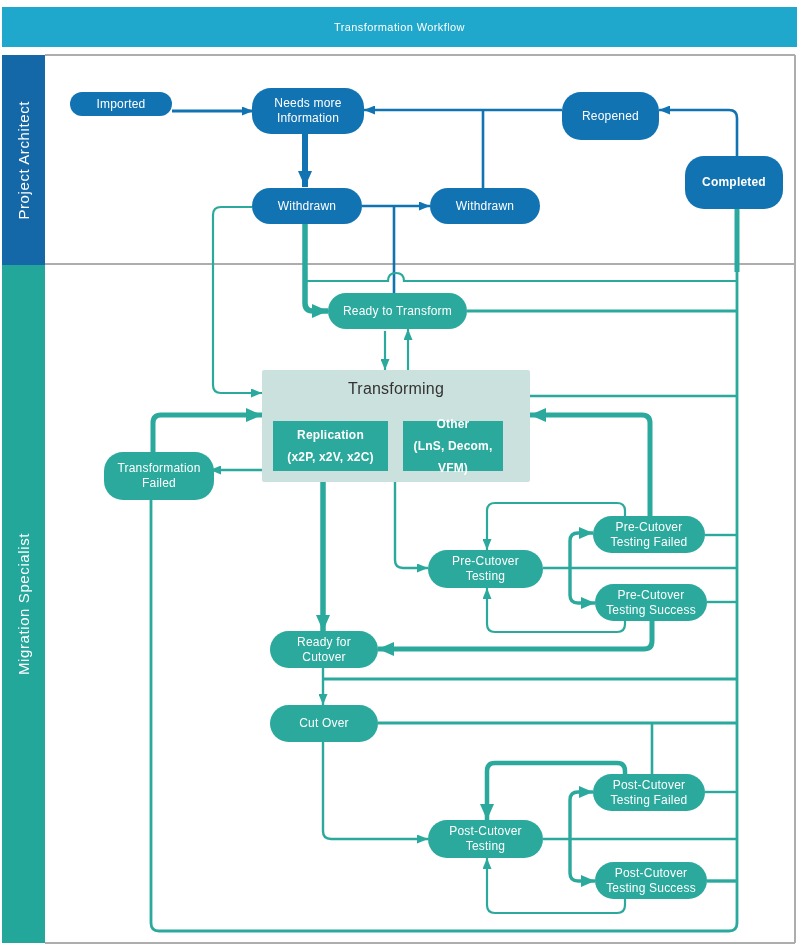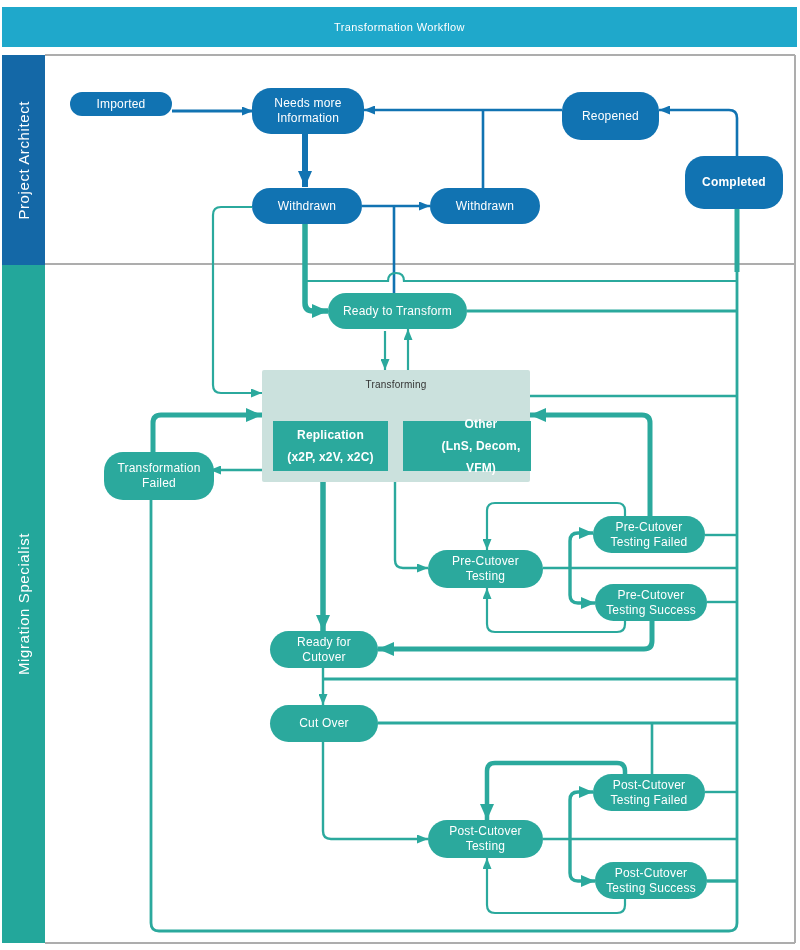--- a/index.html
+++ b/index.html
@@ -26,21 +26,21 @@
   #edges{position:absolute;left:0;top:0;}
   #edges path{fill:none;}
   .node{
     position:absolute;display:flex;align-items:center;justify-content:center;
     text-align:center;color:#fff;font-size:12px;line-height:1.25;
     white-space:pre-line;letter-spacing:.2px;
   }
   .pill-blue{background:var(--blueNode,#1173B2);border-radius:19px;}
   .pill-teal{background:var(--teal,#2BA99D);border-radius:19px;}
   .group{background:var(--lightBox,#CBE1DD);border-radius:2px;display:block;}
-  .group-title{margin-top:9px;text-align:center;color:#333;font-size:10px;letter-spacing:.2px;}
+  .group-title{margin-top:9px;text-align:center;color:#333;font-size:16px;letter-spacing:.2px;}
   .subrect{background:var(--teal,#2BA99D);border-radius:0;line-height:1.85;font-size:12px;font-weight:bold;}
 </style>
 </head>
 <body>
 
 <div id="stage">
 
   <div class="header">
     <span>Transformation Workflow</span>
   </div>
@@ -125,21 +125,21 @@
       <div class="node pill-blue" style="left: 252px; top: 88px; width: 112px; height: 46px;">Needs more
 Information</div>
       <div class="node pill-blue" style="left: 562px; top: 92px; width: 97px; height: 48px;">Reopened</div>
       <div class="node pill-blue" style="left: 685px; top: 156px; width: 98px; height: 53px; font-weight: bold;">Completed</div>
       <div class="node pill-blue" style="left: 252px; top: 188px; width: 110px; height: 36px;">Withdrawn</div>
       <div class="node pill-blue" style="left: 430px; top: 188px; width: 110px; height: 36px;">Withdrawn</div>
       <div class="node pill-teal" style="left: 328px; top: 293px; width: 139px; height: 36px;">Ready to Transform</div>
       <div class="node group" style="left: 262px; top: 370px; width: 268px; height: 112px;"><div class="group-title">Transforming</div></div>
       <div class="node subrect" style="left: 273px; top: 421px; width: 115px; height: 50px;">Replication
 (x2P, x2V, x2C)</div>
-      <div class="node subrect" style="left: 403px; top: 421px; width: 100px; height: 50px; padding-left: 28px;">Other
+      <div class="node subrect" style="left: 403px; top: 421px; width: 100px; height: 50px;">Other
 (LnS, Decom, VFM)</div>
       <div class="node pill-teal" style="left: 104px; top: 452px; width: 110px; height: 48px;">Transformation
 Failed</div>
       <div class="node pill-teal" style="left: 428px; top: 550px; width: 115px; height: 38px;">Pre-Cutover
 Testing</div>
       <div class="node pill-teal" style="left: 593px; top: 516px; width: 112px; height: 37px;">Pre-Cutover
 Testing Failed</div>
       <div class="node pill-teal" style="left: 595px; top: 584px; width: 112px; height: 37px;">Pre-Cutover
 Testing Success</div>
       <div class="node pill-teal" style="left: 270px; top: 631px; width: 108px; height: 37px;">Ready for

